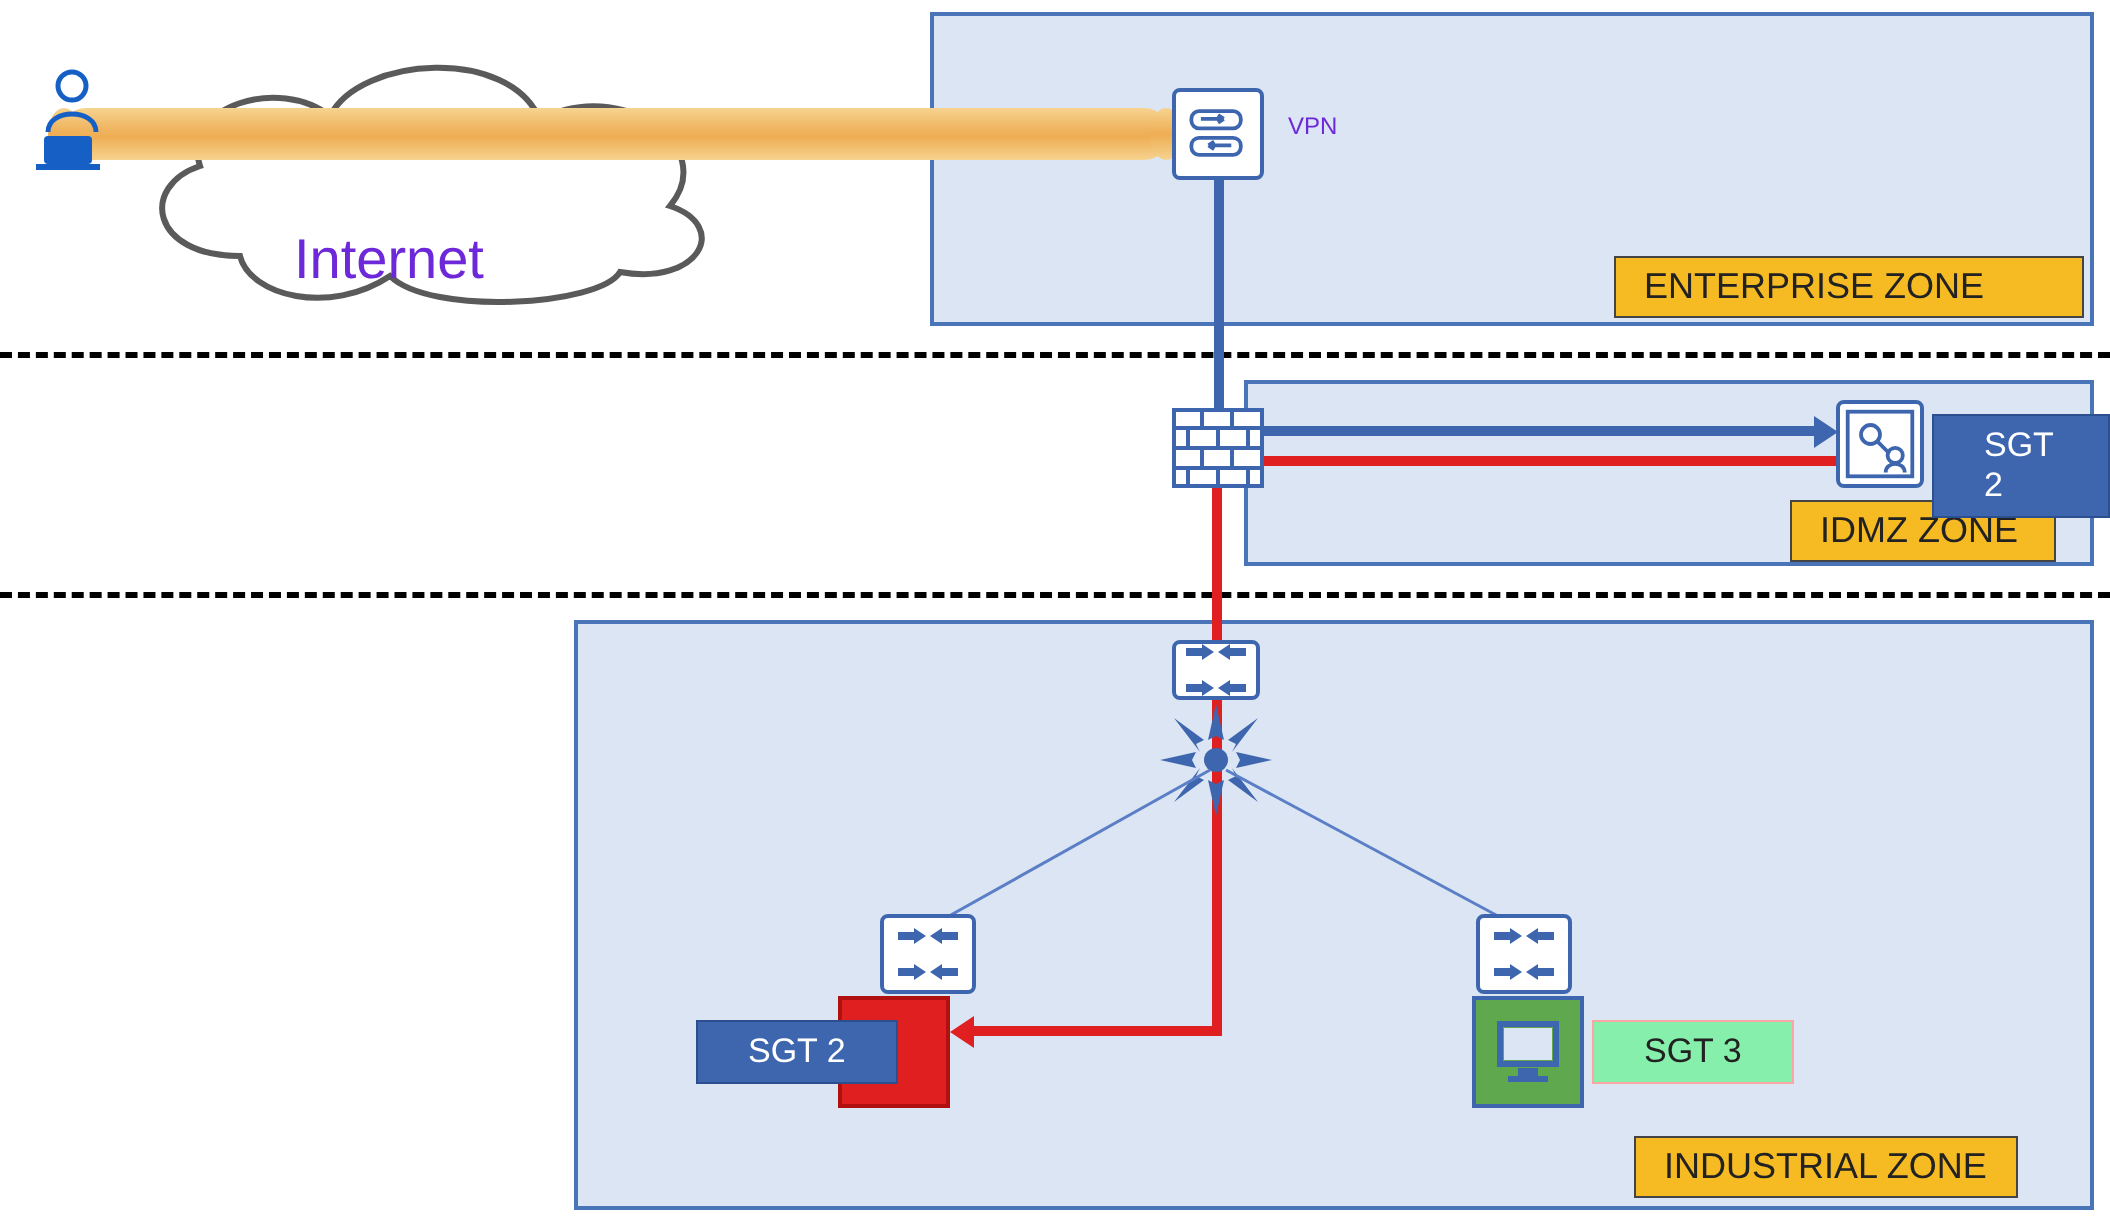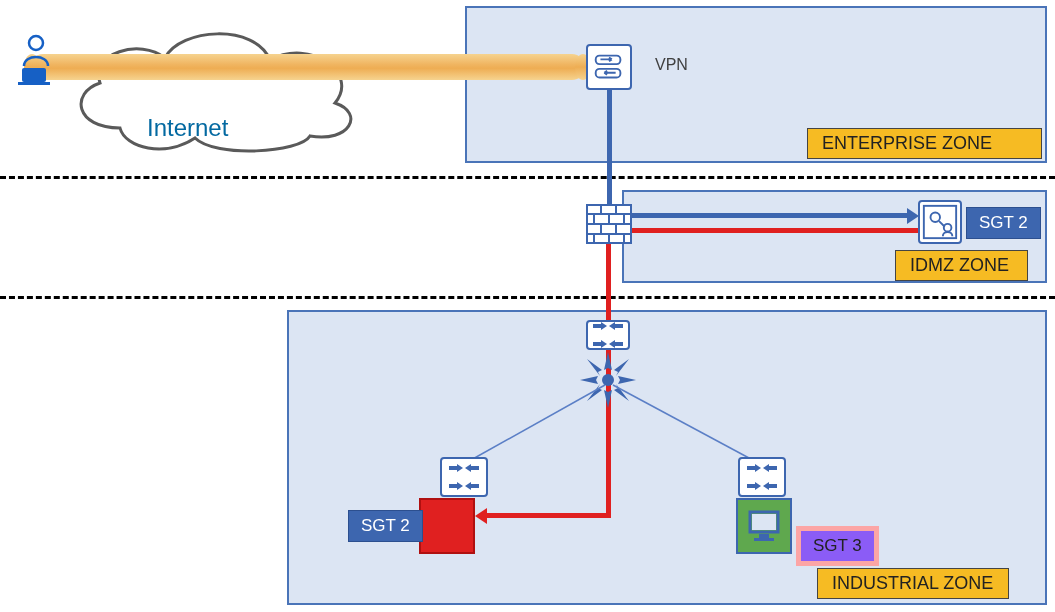--- a/index.html
+++ b/index.html
@@ -33,22 +33,22 @@
   }
   .cloud {
     position: absolute;
     left: 55px;
     top: 18px;
     width: 320px;
     height: 140px;
   }
   .cloud-label {
     position: absolute;
-    font-size: 24px;
-    color: #0369a1;
+    font-size: 28px;
+    color: #6d28d9;
   }
   .user-icon {
     position: absolute;
     left: 14px;
     top: 34px;
     width: 44px;
     height: 52px;
     color: #1660c5;
   }
   .vpn-tube {
@@ -76,30 +76,29 @@
     height: 46px;
     background: #fff;
     border: 2px solid #3d66af;
     border-radius: 4px;
     display: flex;
     align-items: center;
     justify-content: center;
   }
   .vpn-label {
     position: absolute;
-    font-size: 16px;
-    color: #404040;
-    margin-left: 11px;
+    font-size: 12px;
+    color: #6d28d9;
   }
   .sgt-label {
     position: absolute;
     background: #3d66af;
     color: #fff;
     font-size: 17px;
-    padding: 5px 12px;
+    padding: 5px 25px;
     border: 1px solid #2c4f8f;
   }
   .line {
     position: absolute;
     background: #3d66af;
   }
   .red-line {
     position: absolute;
     background: #e02020;
   }
@@ -282,13 +281,13 @@
 <div class="sgt-label" style="left:348px; top:510px">SGT 2</div>
 
 <div class="monitor-box" style="left:736px; top:498px; background:#5fa84e">
   <svg viewBox="0 0 40 40" width="40" height="40">
     <rect x="6" y="6" width="28" height="20" fill="none" stroke="#3d66af" stroke-width="3"></rect>
     <rect x="8" y="8" width="24" height="16" fill="#dce5f3"></rect>
     <rect x="15" y="28" width="10" height="4" fill="#3d66af"></rect>
     <rect x="10" y="32" width="20" height="3" fill="#3d66af"></rect>
   </svg>
 </div>
-<div class="sgt-label" style="left:796px; top:526px; background:#8b5cf6; color:#222; border:5px solid #fca5a5">SGT 3</div>
+<div class="sgt-label" style="left:796px; top:510px; background:#86efac; color:#222; border:1px solid #fca5a5">SGT 3</div>
 
 </body></html>

